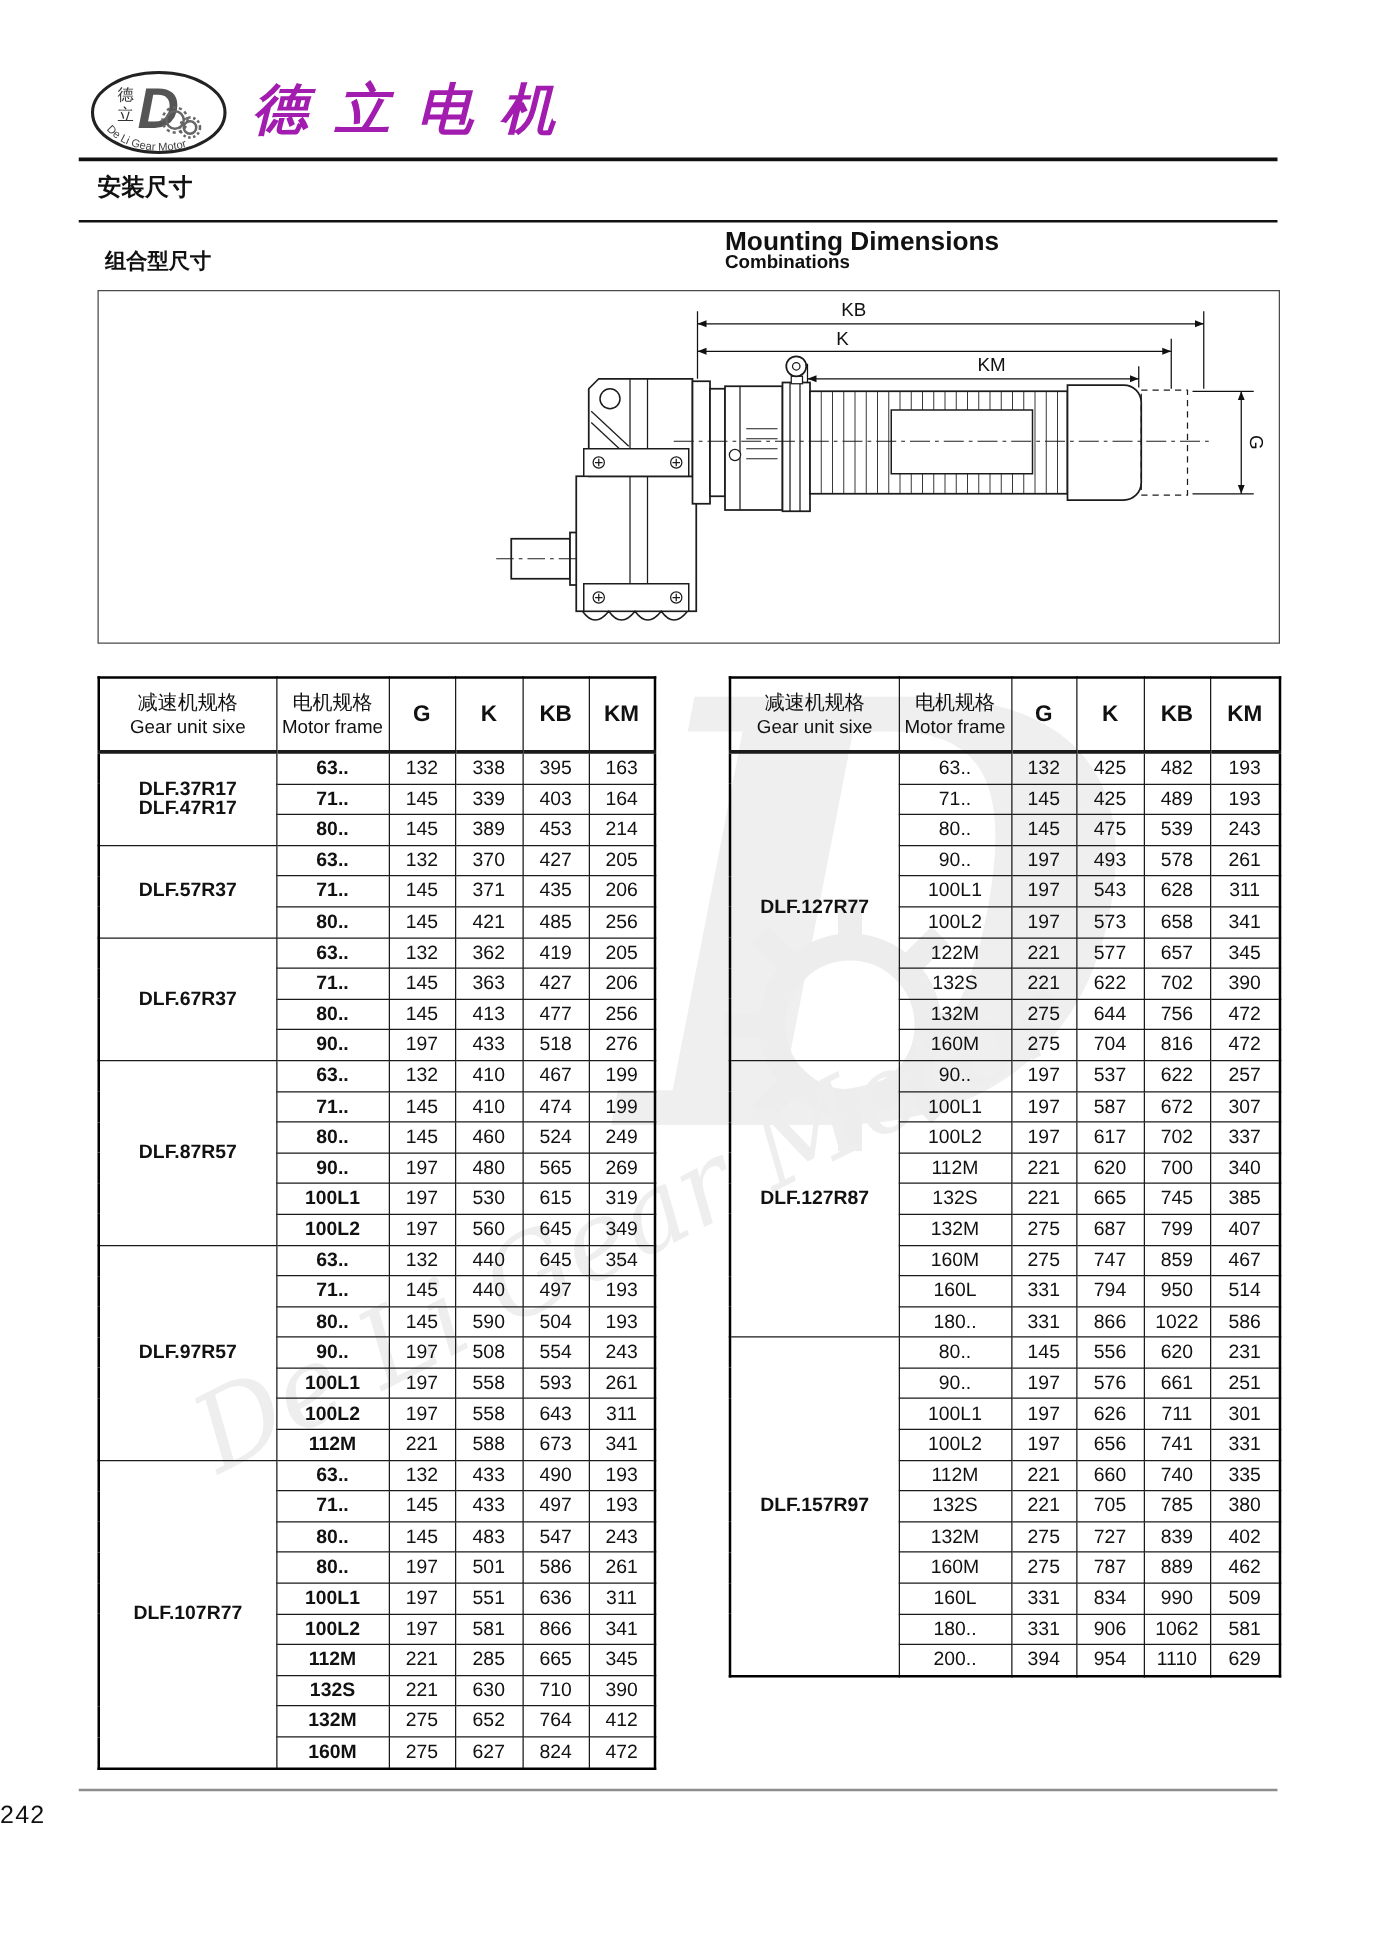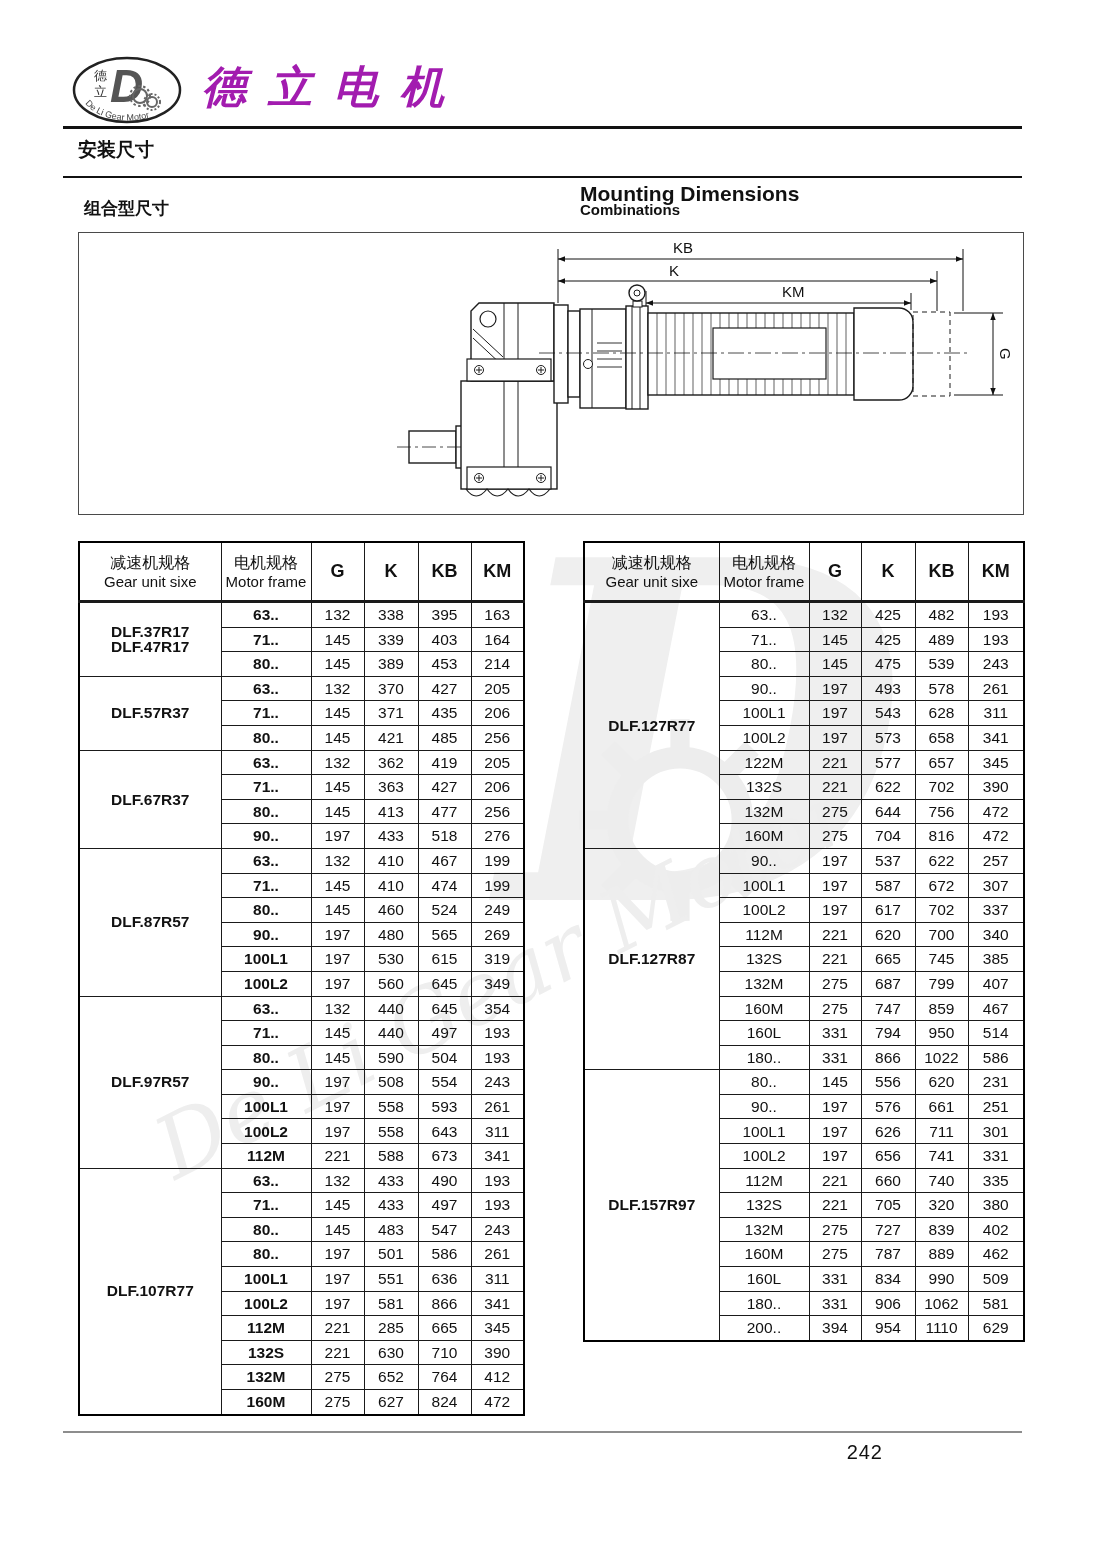--- a/index.html
+++ b/index.html
@@ -33,21 +33,21 @@
       padding:0;background:transparent;}
   .dim-table{border:2px solid #000000;}
   .dim-table thead th{height:57px;border-bottom:3px solid #1a1a1a;font-weight:normal;}
   .hcn{font-size:16px;line-height:1.35;}
   .hen{font-size:15px;line-height:1.2;}
   .hletter{font-size:18px;font-weight:bold !important;}
   .dim-table td{height:23.6px;font-size:15.5px;line-height:1;}
   .glabel{font-weight:bold;font-size:16px;line-height:1.5;}
   .motor.b{font-weight:bold;}
   
-  #page-number{left:0;top:1441px;width:883px;text-align:right;font-size:20px;letter-spacing:1px;}
+  #page-number{left:0;top:1441px;width:883px;text-align:left;font-size:20px;letter-spacing:1px;}
   svg text{font-family:"Liberation Sans",sans-serif;}
 </style>
 </head>
 <body>
 
 <div class="abs wm" id="wm-d">D</div>
 <svg class="abs wm" id="wm-gear" width="240" height="240" viewBox="0 0 100 100">
   <g fill="none" stroke="#ededed" stroke-width="9">
     <circle cx="50" cy="50" r="26"></circle>
     <g stroke-width="8">
@@ -674,21 +674,21 @@
         <td class="motor">112M</td>
         <td class="num">221</td>
         <td class="num">660</td>
         <td class="num">740</td>
         <td class="num">335</td>
       </tr>
       <tr>
         <td class="motor">132S</td>
         <td class="num">221</td>
         <td class="num">705</td>
-        <td class="num">320</td>
+        <td class="num">785</td>
         <td class="num">380</td>
       </tr>
       <tr>
         <td class="motor">132M</td>
         <td class="num">275</td>
         <td class="num">727</td>
         <td class="num">839</td>
         <td class="num">402</td>
       </tr>
       <tr>

